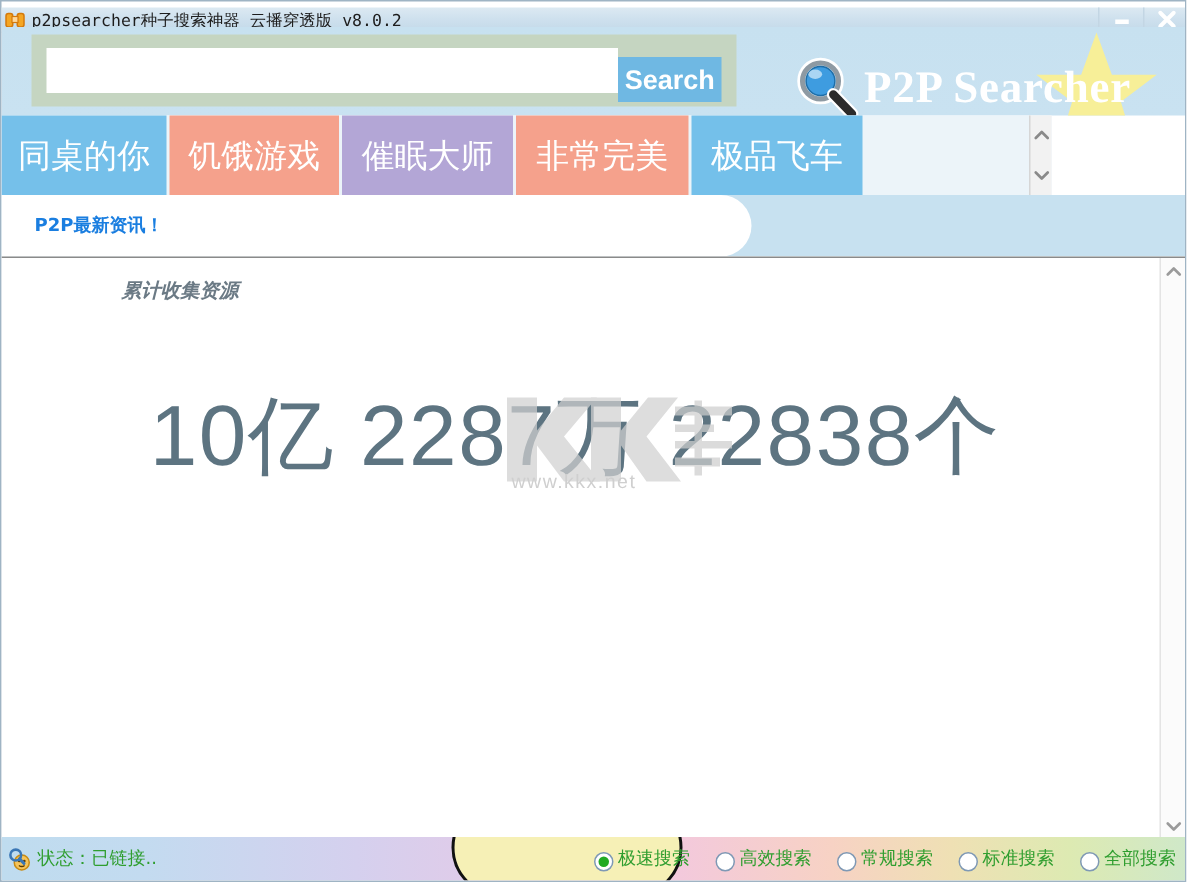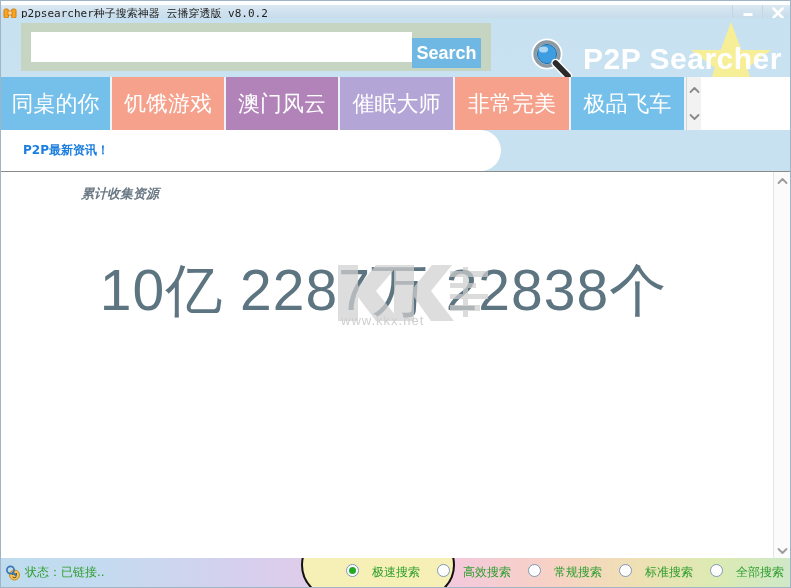--- a/index.html
+++ b/index.html
@@ -118,25 +118,24 @@
     margin-top: 6px;
   }
   .brand {
     position: absolute;
     left: 527px; top: 20px;
     display: flex;
     align-items: center;
   }
   .brand-icon { width: 48px; height: 42px; flex: 0 0 auto; }
   .brand-text {
-    margin-left: 7px;
     color: #ffffff;
     font-size: 30px;
     font-weight: bold;
-    font-family: Liberation Sans, sans-serif;
+    font-family: Liberation Serif, serif;
     letter-spacing: 0.5px;
     line-height: 34px;
     white-space: nowrap;
   }
 
   
   .tabstrip {
     position: absolute;
     left: 0; top: 76px;
     width: 700px; height: 53px;
@@ -300,24 +299,23 @@
     white-space: nowrap;
   }
   .radios {
     position: absolute;
     right: 8px; top: 6px;
     display: flex;
     align-items: center;
   }
   .radio-item {
     display: flex;
-    align-items: flex-start;
+    align-items: flex-end;
     margin-left: 17px;
     cursor: pointer;
-    gap: 10px;
   }
   .radio-dot {
     width: 13px; height: 13px;
     border-radius: 50%;
     border: 1px solid #7f99b5;
     background: #ffffff;
     box-sizing: border-box;
     flex: 0 0 auto;
     display: flex; align-items: center; justify-content: center;
   }
@@ -388,23 +386,20 @@
       <div class="brand-text">P2P Searcher</div>
     </div>
   </div>
 
   <div class="tabstrip">
     <div class="tab" style="background: rgb(117, 192, 234); width: 110px;">
       <span>同桌的你</span>
     </div>
     <div class="tab" style="background: rgb(245, 161, 140); width: 113px;">
       <span>饥饿游戏</span>
-    </div>
-    <div class="tab" style="background: rgb(177, 131, 185); width: 113px;">
-      <span>澳门风云</span>
     </div>
     <div class="tab" style="background: rgb(179, 166, 214); width: 114px;">
       <span>催眠大师</span>
     </div>
     <div class="tab" style="background: rgb(245, 161, 140); width: 115px;">
       <span>非常完美</span>
     </div>
     <div class="tab" style="background: rgb(116, 192, 234); width: 114px;">
       <span>极品飞车</span>
     </div>

